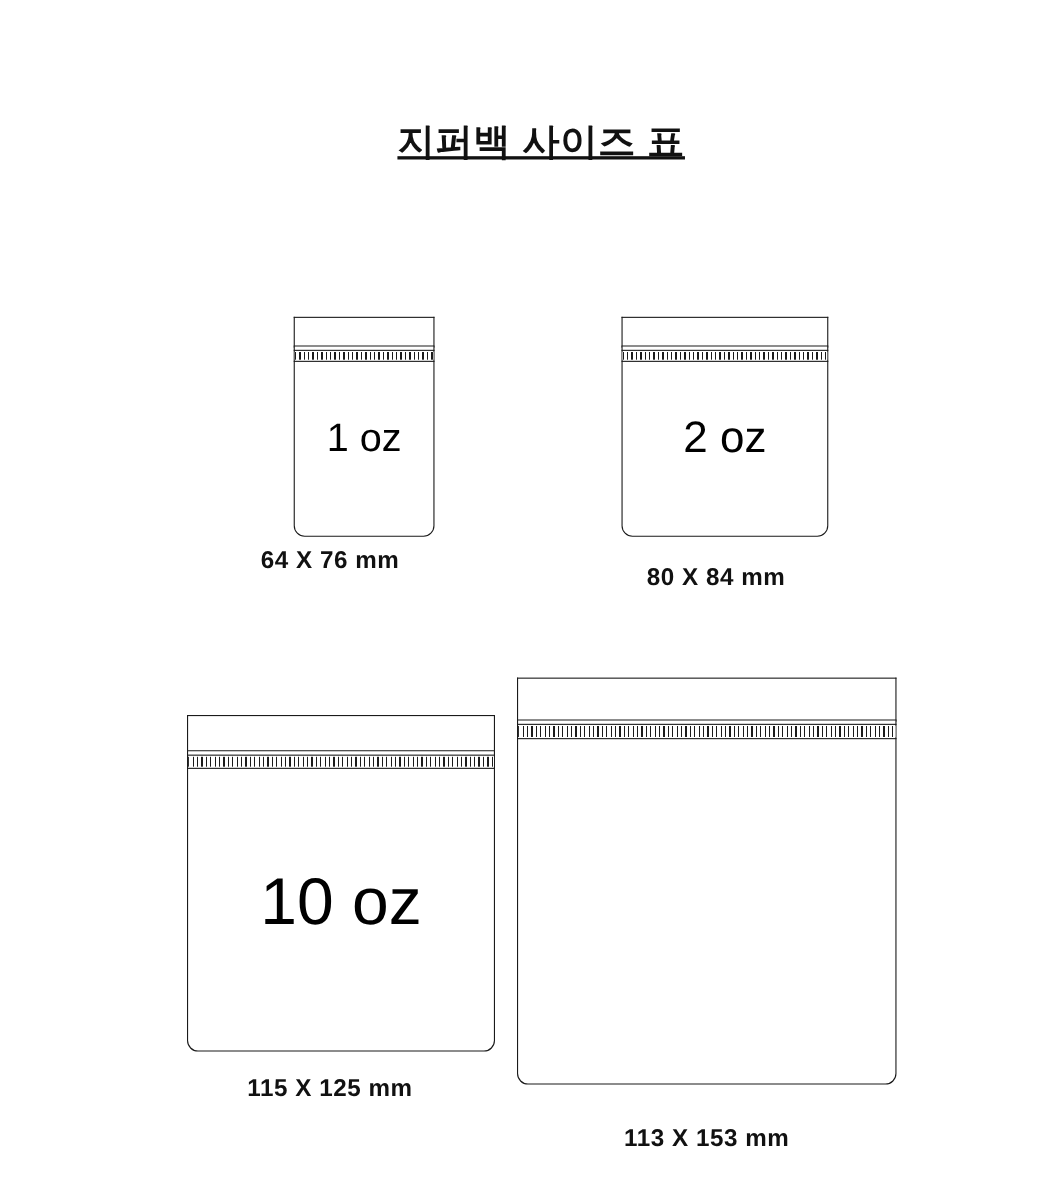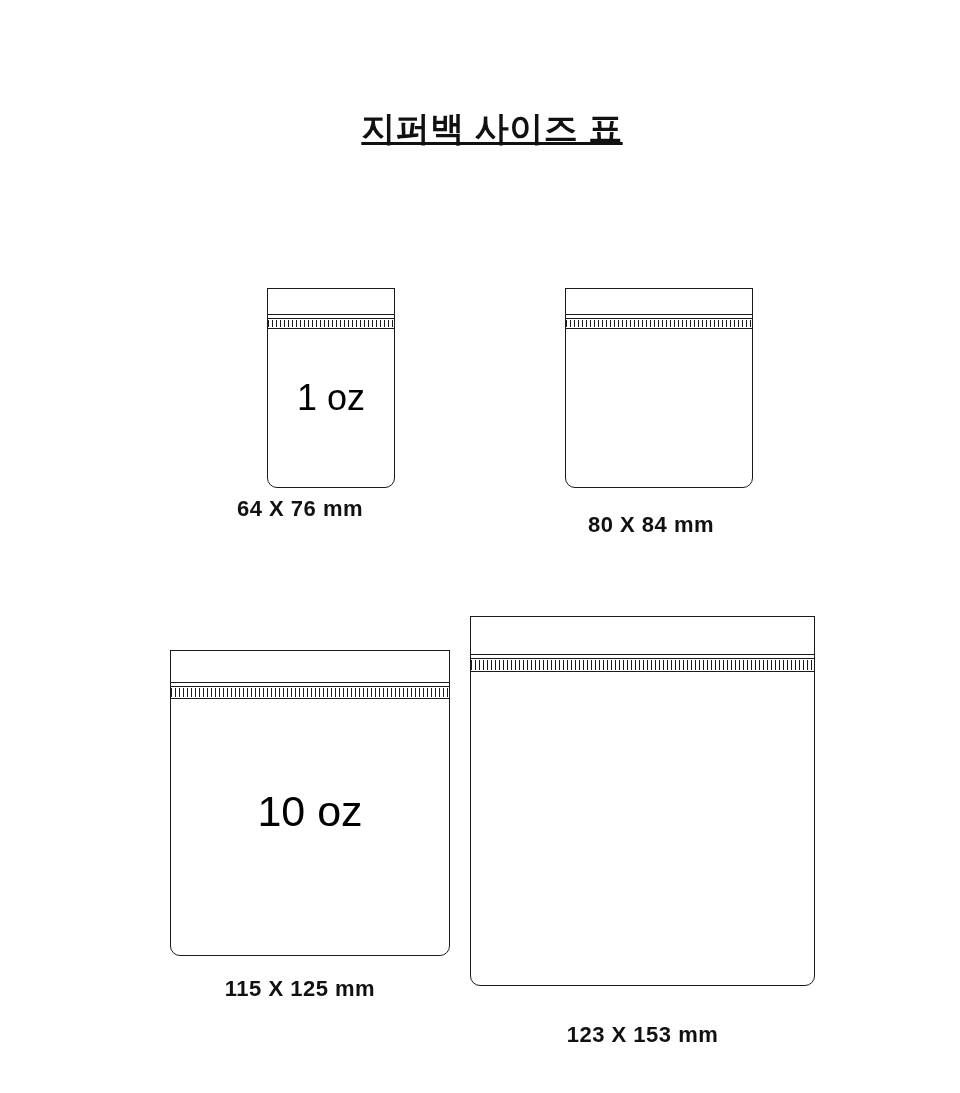--- a/index.html
+++ b/index.html
@@ -144,42 +144,43 @@
 
 <div class="bag-cell" id="cell-2oz">
   <div class="bag" style="width:188px; height:200px; margin-left:32px;">
     <div class="flap" style="height:28px;"></div>
     <div class="body" style="top:26px; height:174px;"></div>
     <div class="zipper" style="top:30px;">
       <div class="zip-line top"></div>
       <div class="zip-teeth"></div>
       <div class="zip-line bottom"></div>
     </div>
+    <div class="bag-label" style="top:90px; font-size:40px;">2 oz</div>
   </div>
   <div class="dims" style="margin-top:24px;margin-left:16px;">80 X 84 mm</div>
 </div>
 
 <div class="bag-cell" id="cell-10oz">
   <div class="bag" style="width:280px; height:306px; margin-left:20px;">
     <div class="flap" style="height:34px;"></div>
     <div class="body" style="top:32px; height:274px;"></div>
     <div class="zipper" style="top:36px; height:13px;">
       <div class="zip-line top"></div>
       <div class="zip-teeth"></div>
       <div class="zip-line bottom"></div>
     </div>
-    <div class="bag-label" style="top:140px; font-size:43px;">10 oz</div>
+    <div class="bag-label" style="top:140px; font-size:60px;">10 oz</div>
   </div>
   <div class="dims" style="margin-top:20px;">115 X 125 mm</div>
 </div>
 
 <div class="bag-cell" id="cell-1kg">
   <div class="bag" style="width:345px; height:370px;">
     <div class="flap" style="height:40px;"></div>
     <div class="body" style="top:38px; height:332px;"></div>
     <div class="zipper" style="top:42px; height:14px;">
       <div class="zip-line top"></div>
       <div class="zip-teeth"></div>
       <div class="zip-line bottom"></div>
     </div>
   </div>
-  <div class="dims" style="margin-top:36px;">123 X 153 mm</div>
+  <div class="dims" style="margin-top:36px;">113 X 153 mm</div>
 </div>
 
 </body></html>

